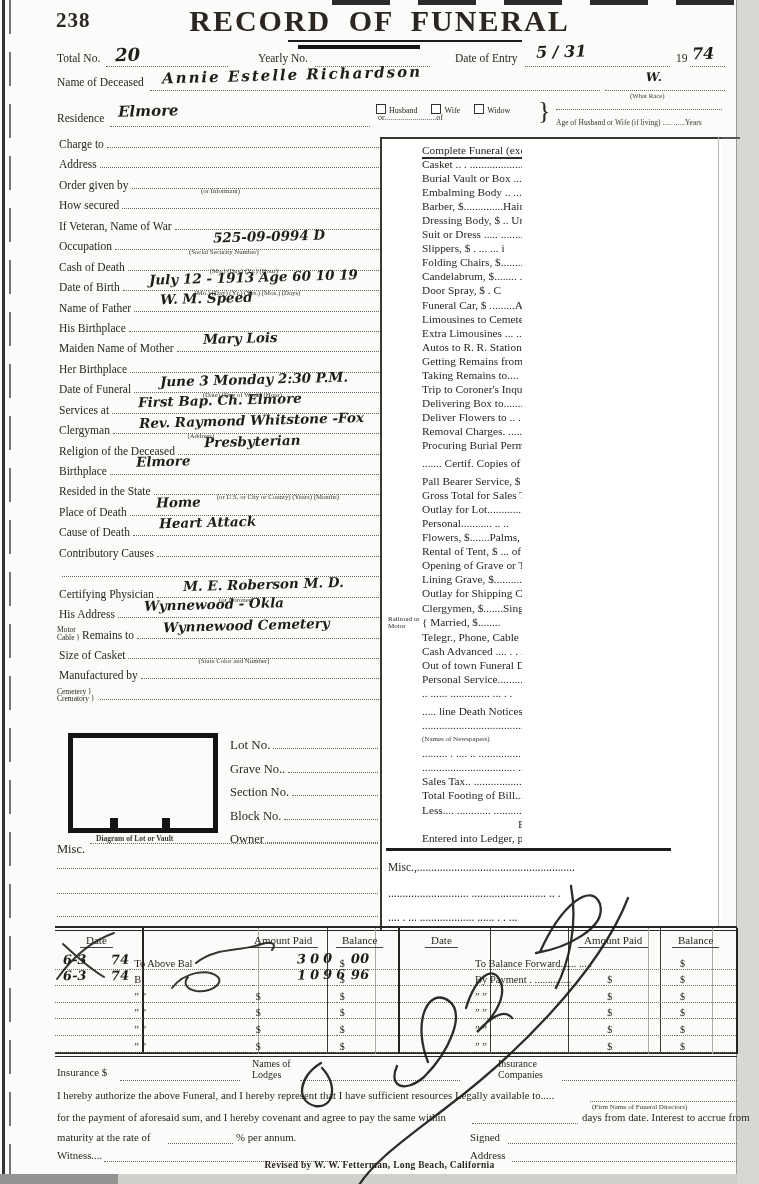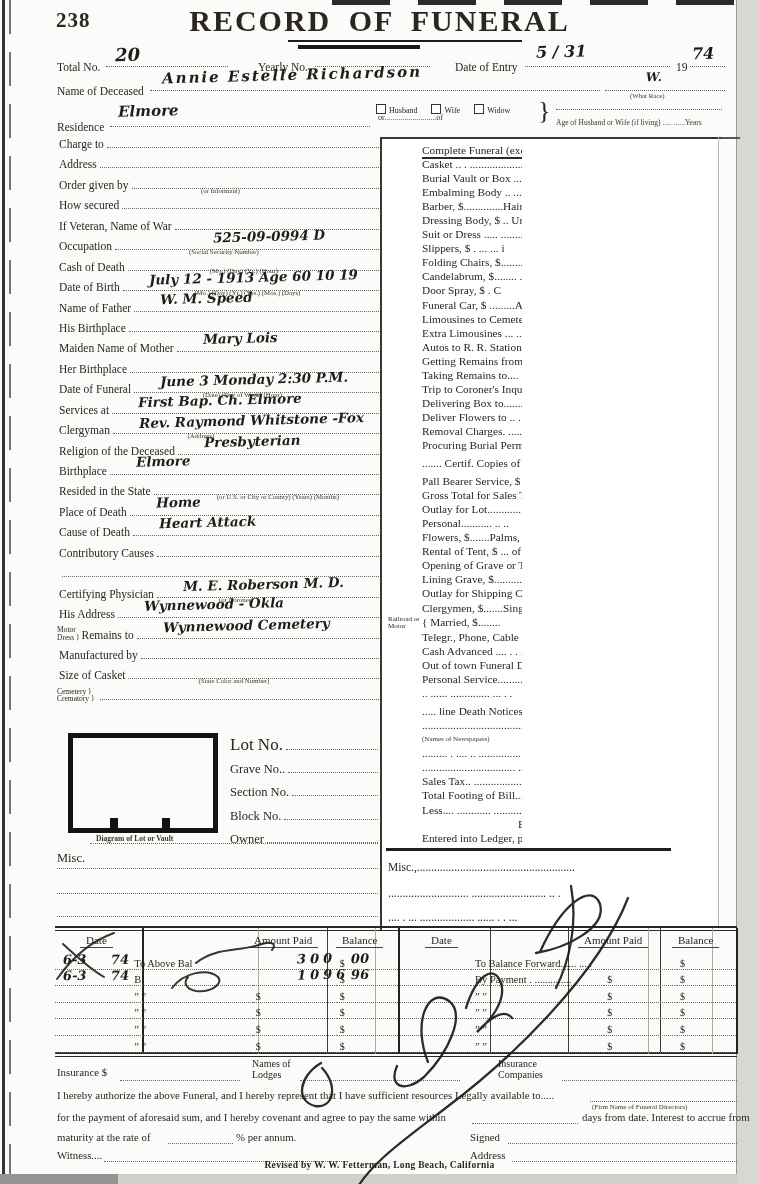--- a/index.html
+++ b/index.html
@@ -15,21 +15,21 @@
   .edge-right{right:0;top:0;width:22px;height:1184px;background:#d7d7d4;border-left:1px solid #9b9b98;}
   .edge-bottom{left:0;bottom:0;width:737px;height:10px;background:#cfcfcc;}
   .edge-bottom-dark{left:0;bottom:0;width:118px;height:10px;background:#939391;}
   
   .pagenum{left:56px;top:8px;font-size:21px;font-weight:bold;letter-spacing:1px;}
   .title{left:0;top:4px;width:759px;text-align:center;font-size:30px;font-weight:bold;
          letter-spacing:2px;word-spacing:8px;}
   .title-ul1{left:288px;top:40px;width:234px;height:2px;background:#1c1c1c;}
   .title-ul2{left:298px;top:45px;width:122px;height:4px;background:#161616;}
   
-  .lbl{font-size:11.5px;white-space:nowrap;margin-top:9px;}
+  .lbl{font-size:11.5px;white-space:nowrap;}
   .tiny{font-size:6.8px;color:#3c372f;white-space:nowrap;}
   .dots{border-bottom:1px dotted #6b655e;height:13px;}
   .hand{font-family:"DejaVu Serif",serif;font-style:italic;font-weight:700;color:#1f1d1a;
         position:absolute;white-space:nowrap;transform:rotate(-1.5deg);}
   .cb{display:inline-block;width:8px;height:8px;border:1px solid #333;margin-right:3px;
       vertical-align:-1px;background:#fff;}
   
   .fields{left:57px;top:133px;width:322px;}
   .frow{display:flex;align-items:baseline;height:20.45px;position:relative;}
   .fpre{font-size:7.5px;line-height:7.5px;white-space:pre-line;align-self:center;margin-right:2px;}
@@ -391,46 +391,46 @@
         <span class="flabel">His Address</span>
         <span class="fline">
           <span class="fabove"></span>
           <span class="hand fval">Wynnewood - Okla</span>
           <span class="fsub"></span>
         </span>
       </div>
 
       <div class="frow">
         <span class="fpre">Motor
-Dress  }</span>
+Cable  }</span>
         <span class="flabel">Remains to</span>
         <span class="fline">
           <span class="fabove"></span>
           <span class="hand fval">Wynnewood Cemetery</span>
           <span class="fsub"></span>
         </span>
       </div>
 
       <div class="frow">
         <span class="fpre"></span>
+        <span class="flabel">Size of Casket</span>
+        <span class="fline">
+          <span class="fabove"></span>
+          <span class="hand fval"></span>
+          <span class="fsub">(State Color and Number)</span>
+        </span>
+      </div>
+
+      <div class="frow">
+        <span class="fpre"></span>
         <span class="flabel">Manufactured by</span>
         <span class="fline">
           <span class="fabove"></span>
           <span class="hand fval"></span>
           <span class="fsub"></span>
-        </span>
-      </div>
-
-      <div class="frow">
-        <span class="fpre"></span>
-        <span class="flabel">Size of Casket</span>
-        <span class="fline">
-          <span class="fabove"></span>
-          <span class="hand fval"></span>
-          <span class="fsub">(State Color and Number)</span>
         </span>
       </div>
 
       <div class="frow">
         <span class="fpre">Cemetery   }
 Crematory }</span>
         <span class="flabel"></span>
         <span class="fline">
           <span class="fabove"></span>
           <span class="hand fval"></span>
@@ -441,21 +441,21 @@
 
   <div class="abs diagram"></div>
   <div class="abs diagram-gap"></div>
   <div class="abs diagram-stub1"></div>
   <div class="abs diagram-stub2"></div>
   <span class="abs tiny diagram-cap" style="font-size:7.5px;font-weight:bold">Diagram of Lot or Vault</span>
 
   <div class="abs lots">
 
       <div class="lotrow">
-        <span class="flabel" style="font-size:17px">Lot No.</span>
+        <span class="flabel" style="font-size:13px">Lot No.</span>
         <span class="fline"></span>
       </div>
 
       <div class="lotrow">
         <span class="flabel" style="font-size:12.5px">Grave No..</span>
         <span class="fline"></span>
       </div>
 
       <div class="lotrow">
         <span class="flabel" style="font-size:12.5px">Section No.</span>

